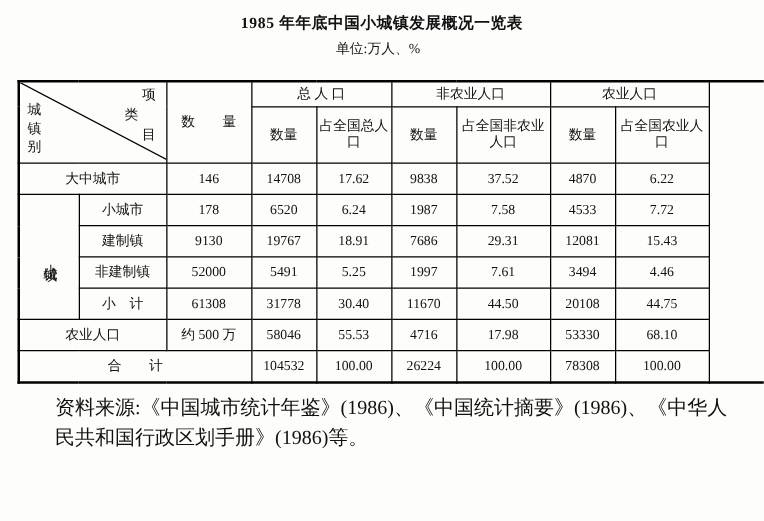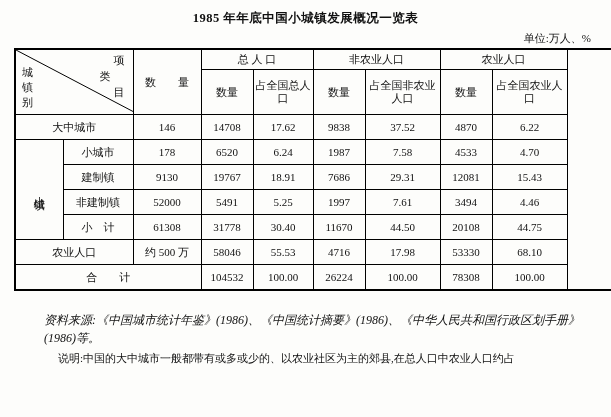--- a/index.html
+++ b/index.html
@@ -26,25 +26,25 @@
     height: 20px;
   }
   .doc-title {
     text-align: center;
     font-size: 12.5px;
     font-weight: bold;
     letter-spacing: 0.5px;
     padding-top: 2px;
   }
   .unit-row {
-    text-align: right;
+    text-align: center;
     font-size: 11px;
     padding-right: 6px;
     margin-top: 3px;
-    margin-bottom: 2px;
+    margin-bottom: 18px;
   }
   table.main {
     border-collapse: collapse;
     width: 583px;
     font-size: 11px;
     table-layout: fixed;
   }
   table.main td, table.main th {
     border: 1px solid #000;
     text-align: center;
@@ -116,26 +116,25 @@
   }
   .vert-group {
     writing-mode: vertical-rl;
     text-orientation: upright;
     letter-spacing: 2px;
     line-height: 1.1;
     display: inline-block;
   }
   .data-row td { height: 22px; }
   .note {
-    font-size: 12px;
+    font-size: 16px;
     line-height: 1.5;
-    margin-top: 20px;
+    margin-top: 8px;
     padding-left: 30px;
     text-indent: 0;
-    font-style: italic;
   }
   .note2 {
     font-size: 11px;
     line-height: 1.5;
     margin-top: 3px;
     padding-left: 44px;
   }
   .note2 .ind { display: block; padding-left: 14px; }
 </style>
 </head>
@@ -206,21 +205,21 @@
         <td rowspan="4">
           <span class="vert-group">小城镇</span>
         </td>
         <td>小城市</td>
         <td>178</td>
         <td>6520</td>
         <td>6.24</td>
         <td>1987</td>
         <td>7.58</td>
         <td>4533</td>
-        <td>4.70</td>
+        <td>7.72</td>
       </tr>
 
       <tr class="data-row">
         <td>建制镇</td>
         <td>9130</td>
         <td>19767</td>
         <td>18.91</td>
         <td>7686</td>
         <td>29.31</td>
         <td>12081</td>
@@ -268,16 +267,15 @@
         <td>100.00</td>
         <td>78308</td>
         <td>100.00</td>
       </tr>
     </tbody>
   </table>
 
   <div class="note">资料来源:《中国城市统计年鉴》(1986)、《中国统计摘要》(1986)、《中华人民共和国行政区划手册》(1986)等。</div>
 
   <div class="note2">
-    <span>说明:中国的大中城市一般都带有或多或少的、以农业社区为主的郊县,在总人口中农业人口约占</span>
   </div>
 
 </div>
 
 </body></html>

